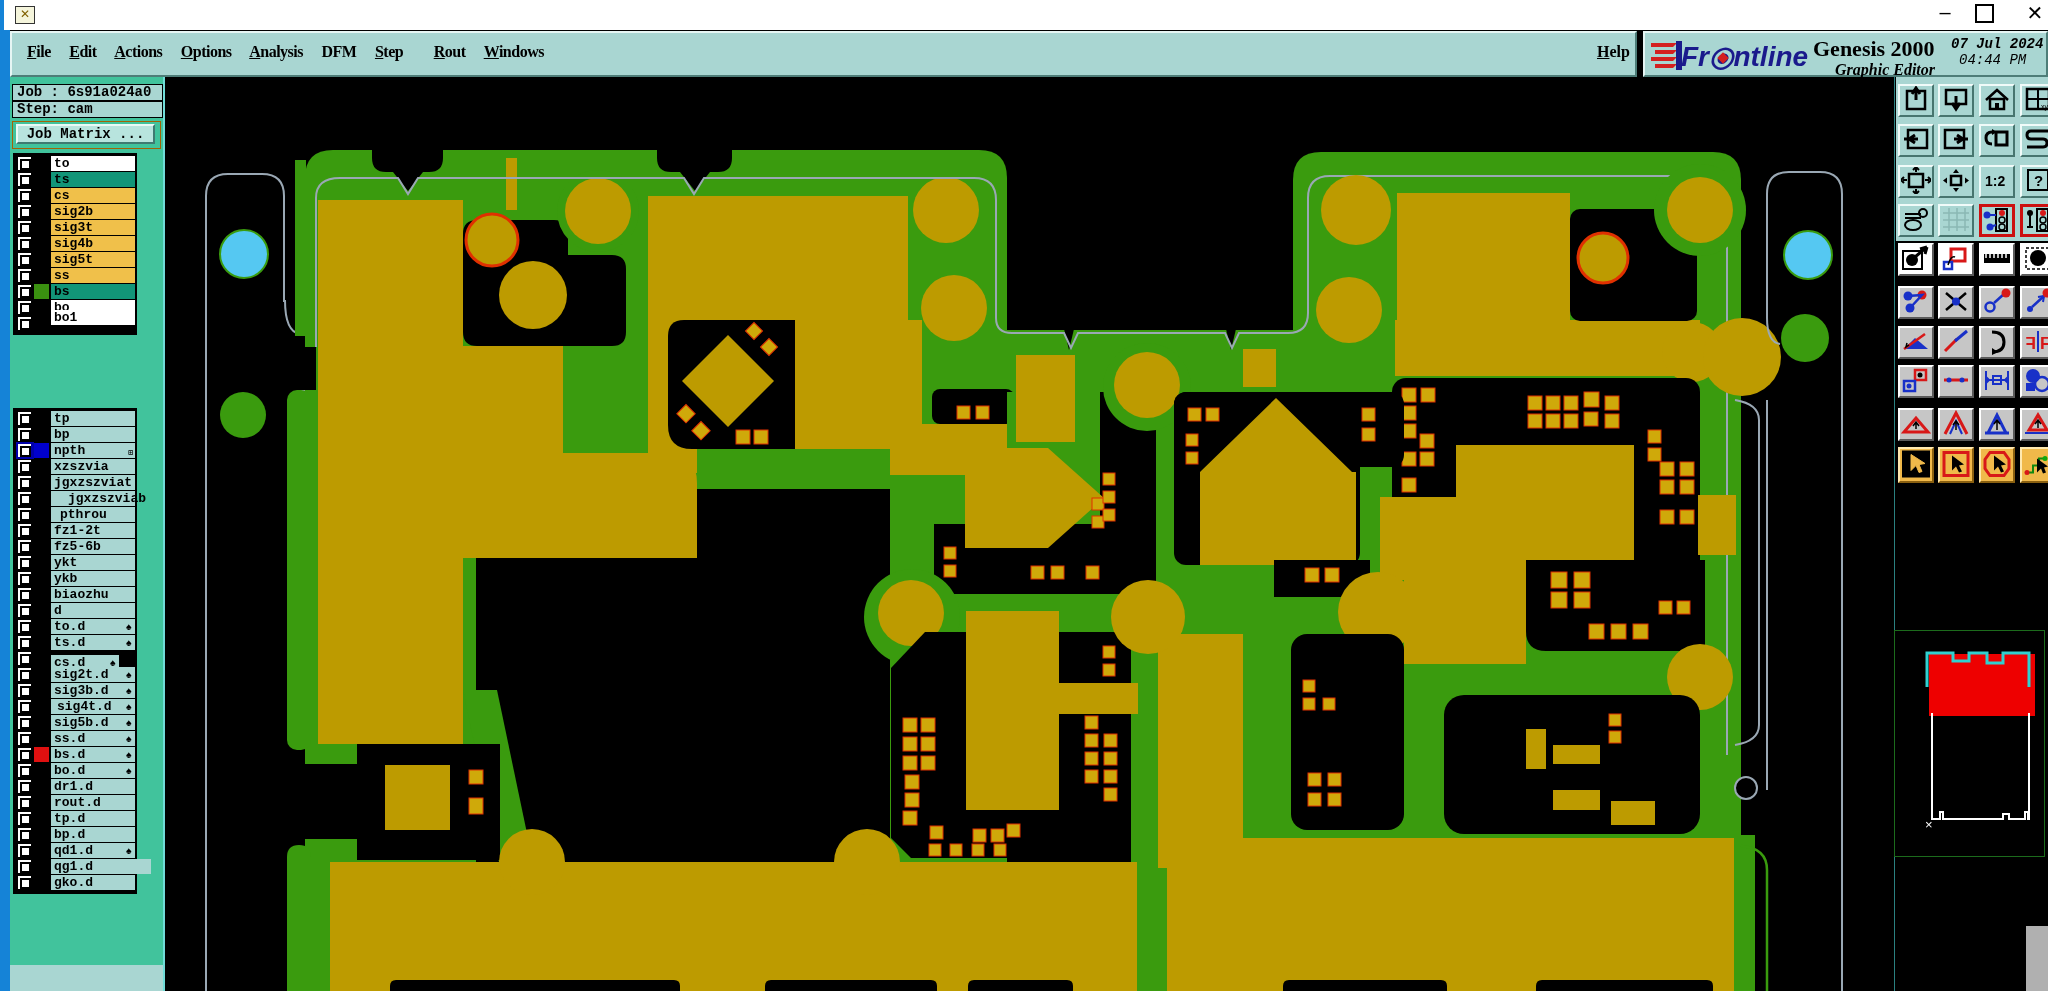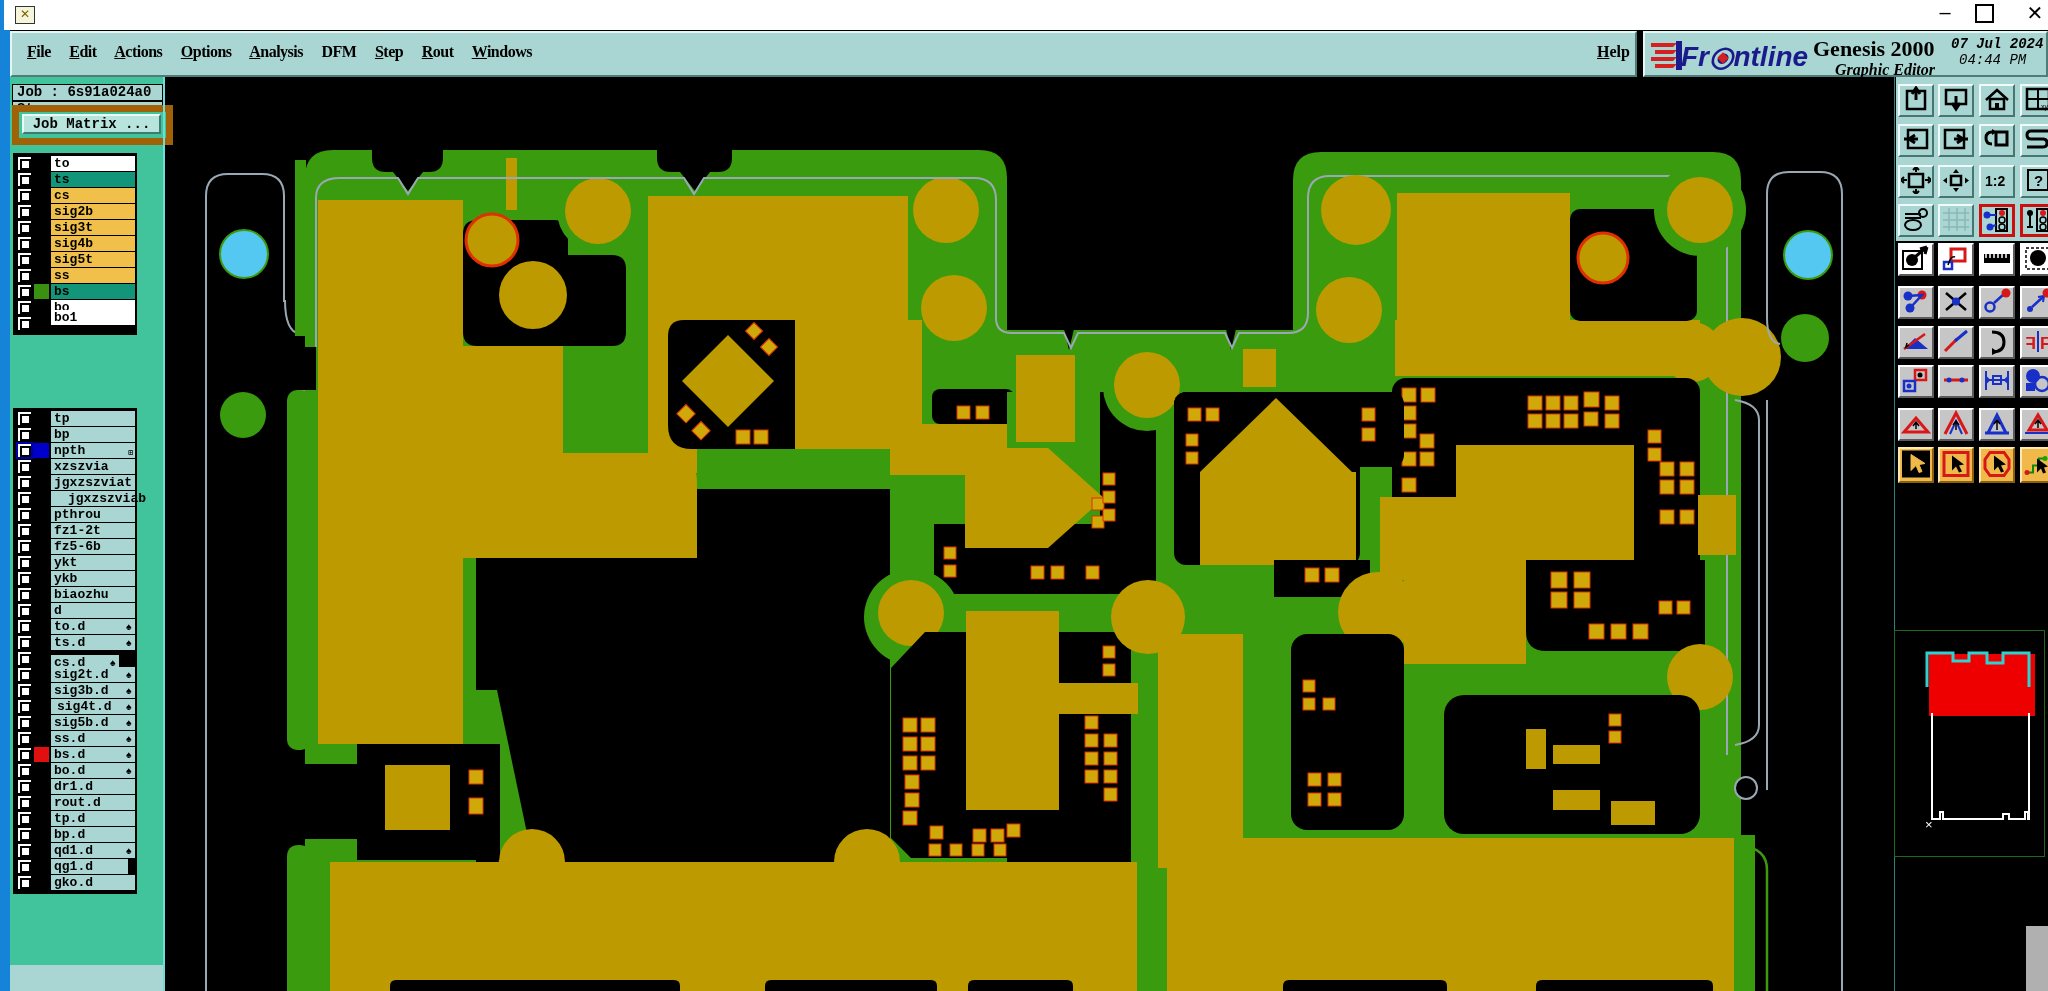--- a/index.html
+++ b/index.html
@@ -360,21 +360,21 @@
 <div class="abs" style="left:0;top:30px;width:10px;height:961px;background:#1583d7;"></div>
 
 <div class="abs teal raised" id="menubar" style="left:10px;top:31px;width:1627px;height:46px;box-sizing:border-box;">
   <div style="position:absolute;top:10px;left:15px;font-family:'Liberation Serif',serif;font-weight:bold;font-size:16px;letter-spacing:-0.5px;color:#000;">
     <span style="margin-right:15px;"><u>F</u>ile</span>
     <span style="margin-right:15px;"><u>E</u>dit</span>
     <span style="margin-right:15px;"><u>A</u>ctions</span>
     <span style="margin-right:15px;"><u>O</u>ptions</span>
     <span style="margin-right:15px;"><u>A</u>nalysis</span>
     <span style="margin-right:15px;">DFM</span>
-    <span style="margin-right:15px;"><u>S</u>tep</span>
+    <span style="margin-right:27px;"><u>S</u>tep</span>
     <span style="margin-right:15px;"><u>R</u>out</span>
     <span><u>W</u>indows</span>
   </div>
 
   <div style="position:absolute;top:10px;left:1585px;font-family:'Liberation Serif',serif;font-weight:bold;font-size:16px;color:#000;"><u>H</u>elp</div>
 </div>
 
 <div class="abs teal raised" id="logopanel" style="left:1643px;top:31px;width:405px;height:46px;box-sizing:border-box;">
 
   <svg class="abs" style="left:6px;top:6px;" width="34" height="34" viewBox="0 0 34 34">
@@ -397,21 +397,21 @@
 
   <div class="abs" style="left:190px;top:28px;font-family:'Liberation Serif',serif;font-weight:bold;font-style:italic;font-size:16px;color:#000;">Graphic Editor</div>
 </div>
 
 <div class="abs" id="sidebar" style="left:10px;top:77px;width:153px;height:914px;background:#41c39c;">
 
   <div class="abs mono" style="left:2px;top:7px;width:145px;height:15px;background:#a9d6d2;border:1px solid #000;font-size:14px;line-height:15px;padding-left:4px;color:#000;">Job : 6s91a024a0</div>
 
   <div class="abs mono" style="left:2px;top:24px;width:145px;height:15px;background:#a9d6d2;border:1px solid #000;font-size:14px;line-height:15px;padding-left:4px;color:#000;">Step: cam</div>
 
-  <div class="abs" style="left:2px;top:28px;width:147px;height:26px;border:7px solid #a16207;background:#41c39c;">
+  <div class="abs" style="left:2px;top:44px;width:147px;height:26px;border:1px solid #a16207;background:#41c39c;">
     <div class="abs mono" style="left:3px;top:2px;width:139px;height:20px;background:#b8e4de;border-top:2px solid #eafaf6;border-left:2px solid #eafaf6;border-right:2px solid #3f7a72;border-bottom:2px solid #3f7a72;font-size:14px;line-height:17px;text-align:center;color:#000;box-sizing:border-box;">Job Matrix ...</div>
   </div>
 
   <div class="abs" style="left:3px;top:76px;width:122px;height:180px;background:#000;border:1px solid #000;">
 
     <div class="abs" style="left:4px;top:3px;width:13px;height:13px;background:#fff;">
         <div style="position:absolute;left:2px;top:2px;width:7px;height:7px;border:2px solid #000;"></div>
       </div>
     <div class="abs mono" style="left:37px;top:2px;width:84px;height:15px;background:#ffffff;font-size:13px;line-height:15px;padding-left:3px;box-sizing:border-box;color:#000;">to</div>
 
@@ -498,21 +498,21 @@
     <div class="abs mono" style="left:37px;top:66px;width:84px;height:15px;background:#a9d6d2;font-size:13px;line-height:15px;padding-left:3px;box-sizing:border-box;color:#000;">jgxzszviat</div>
 
     <div class="abs" style="left:4px;top:83px;width:13px;height:13px;background:#fff;">
         <div style="position:absolute;left:2px;top:2px;width:7px;height:7px;border:2px solid #000;"></div>
       </div>
     <div class="abs mono" style="left:37px;top:82px;width:84px;height:15px;background:#a9d6d2;font-size:13px;line-height:15px;padding-left:17px;box-sizing:border-box;color:#000;">jgxzszviab</div>
 
     <div class="abs" style="left:4px;top:99px;width:13px;height:13px;background:#fff;">
         <div style="position:absolute;left:2px;top:2px;width:7px;height:7px;border:2px solid #000;"></div>
       </div>
-    <div class="abs mono" style="left:37px;top:98px;width:84px;height:15px;background:#a9d6d2;font-size:13px;line-height:15px;padding-left:3px;box-sizing:border-box;color:#000;">pthrou</div>
+    <div class="abs mono" style="left:37px;top:98px;width:84px;height:15px;background:#a9d6d2;font-size:13px;line-height:15px;padding-left:9px;box-sizing:border-box;color:#000;">pthrou</div>
 
     <div class="abs" style="left:4px;top:115px;width:13px;height:13px;background:#fff;">
         <div style="position:absolute;left:2px;top:2px;width:7px;height:7px;border:2px solid #000;"></div>
       </div>
     <div class="abs mono" style="left:37px;top:114px;width:84px;height:15px;background:#a9d6d2;font-size:13px;line-height:15px;padding-left:3px;box-sizing:border-box;color:#000;">fz1-2t</div>
 
     <div class="abs" style="left:4px;top:131px;width:13px;height:13px;background:#fff;">
         <div style="position:absolute;left:2px;top:2px;width:7px;height:7px;border:2px solid #000;"></div>
       </div>
     <div class="abs mono" style="left:37px;top:130px;width:84px;height:15px;background:#a9d6d2;font-size:13px;line-height:15px;padding-left:3px;box-sizing:border-box;color:#000;">fz5-6b</div>
@@ -609,21 +609,21 @@
     <div class="abs mono" style="left:37px;top:418px;width:84px;height:15px;background:#a9d6d2;font-size:13px;line-height:15px;padding-left:3px;box-sizing:border-box;color:#000;">bp.d</div>
 
     <div class="abs" style="left:4px;top:435px;width:13px;height:13px;background:#fff;">
         <div style="position:absolute;left:2px;top:2px;width:7px;height:7px;border:2px solid #000;"></div>
       </div>
     <div class="abs mono" style="left:37px;top:434px;width:84px;height:15px;background:#a9d6d2;font-size:13px;line-height:15px;padding-left:3px;box-sizing:border-box;color:#000;">qd1.d<span style="position:absolute;right:3px;top:1px;font-size:10px;">♠</span></div>
 
     <div class="abs" style="left:4px;top:451px;width:13px;height:13px;background:#fff;">
         <div style="position:absolute;left:2px;top:2px;width:7px;height:7px;border:2px solid #000;"></div>
       </div>
-    <div class="abs mono" style="left:37px;top:450px;width:77px;height:15px;background:#a9d6d2;font-size:13px;line-height:15px;padding-left:3px;box-sizing:border-box;color:#000;">qg1.d</div>
+    <div class="abs mono" style="left:37px;top:450px;width:100px;height:15px;background:#a9d6d2;font-size:13px;line-height:15px;padding-left:3px;box-sizing:border-box;color:#000;">qg1.d</div>
 
     <div class="abs" style="left:4px;top:467px;width:13px;height:13px;background:#fff;">
         <div style="position:absolute;left:2px;top:2px;width:7px;height:7px;border:2px solid #000;"></div>
       </div>
     <div class="abs mono" style="left:37px;top:466px;width:84px;height:15px;background:#a9d6d2;font-size:13px;line-height:15px;padding-left:3px;box-sizing:border-box;color:#000;">gko.d</div>
   </div>
 
   <div class="abs" style="left:0px;top:888px;width:153px;height:26px;background:#a9d6d2;"></div>
 </div>
 

